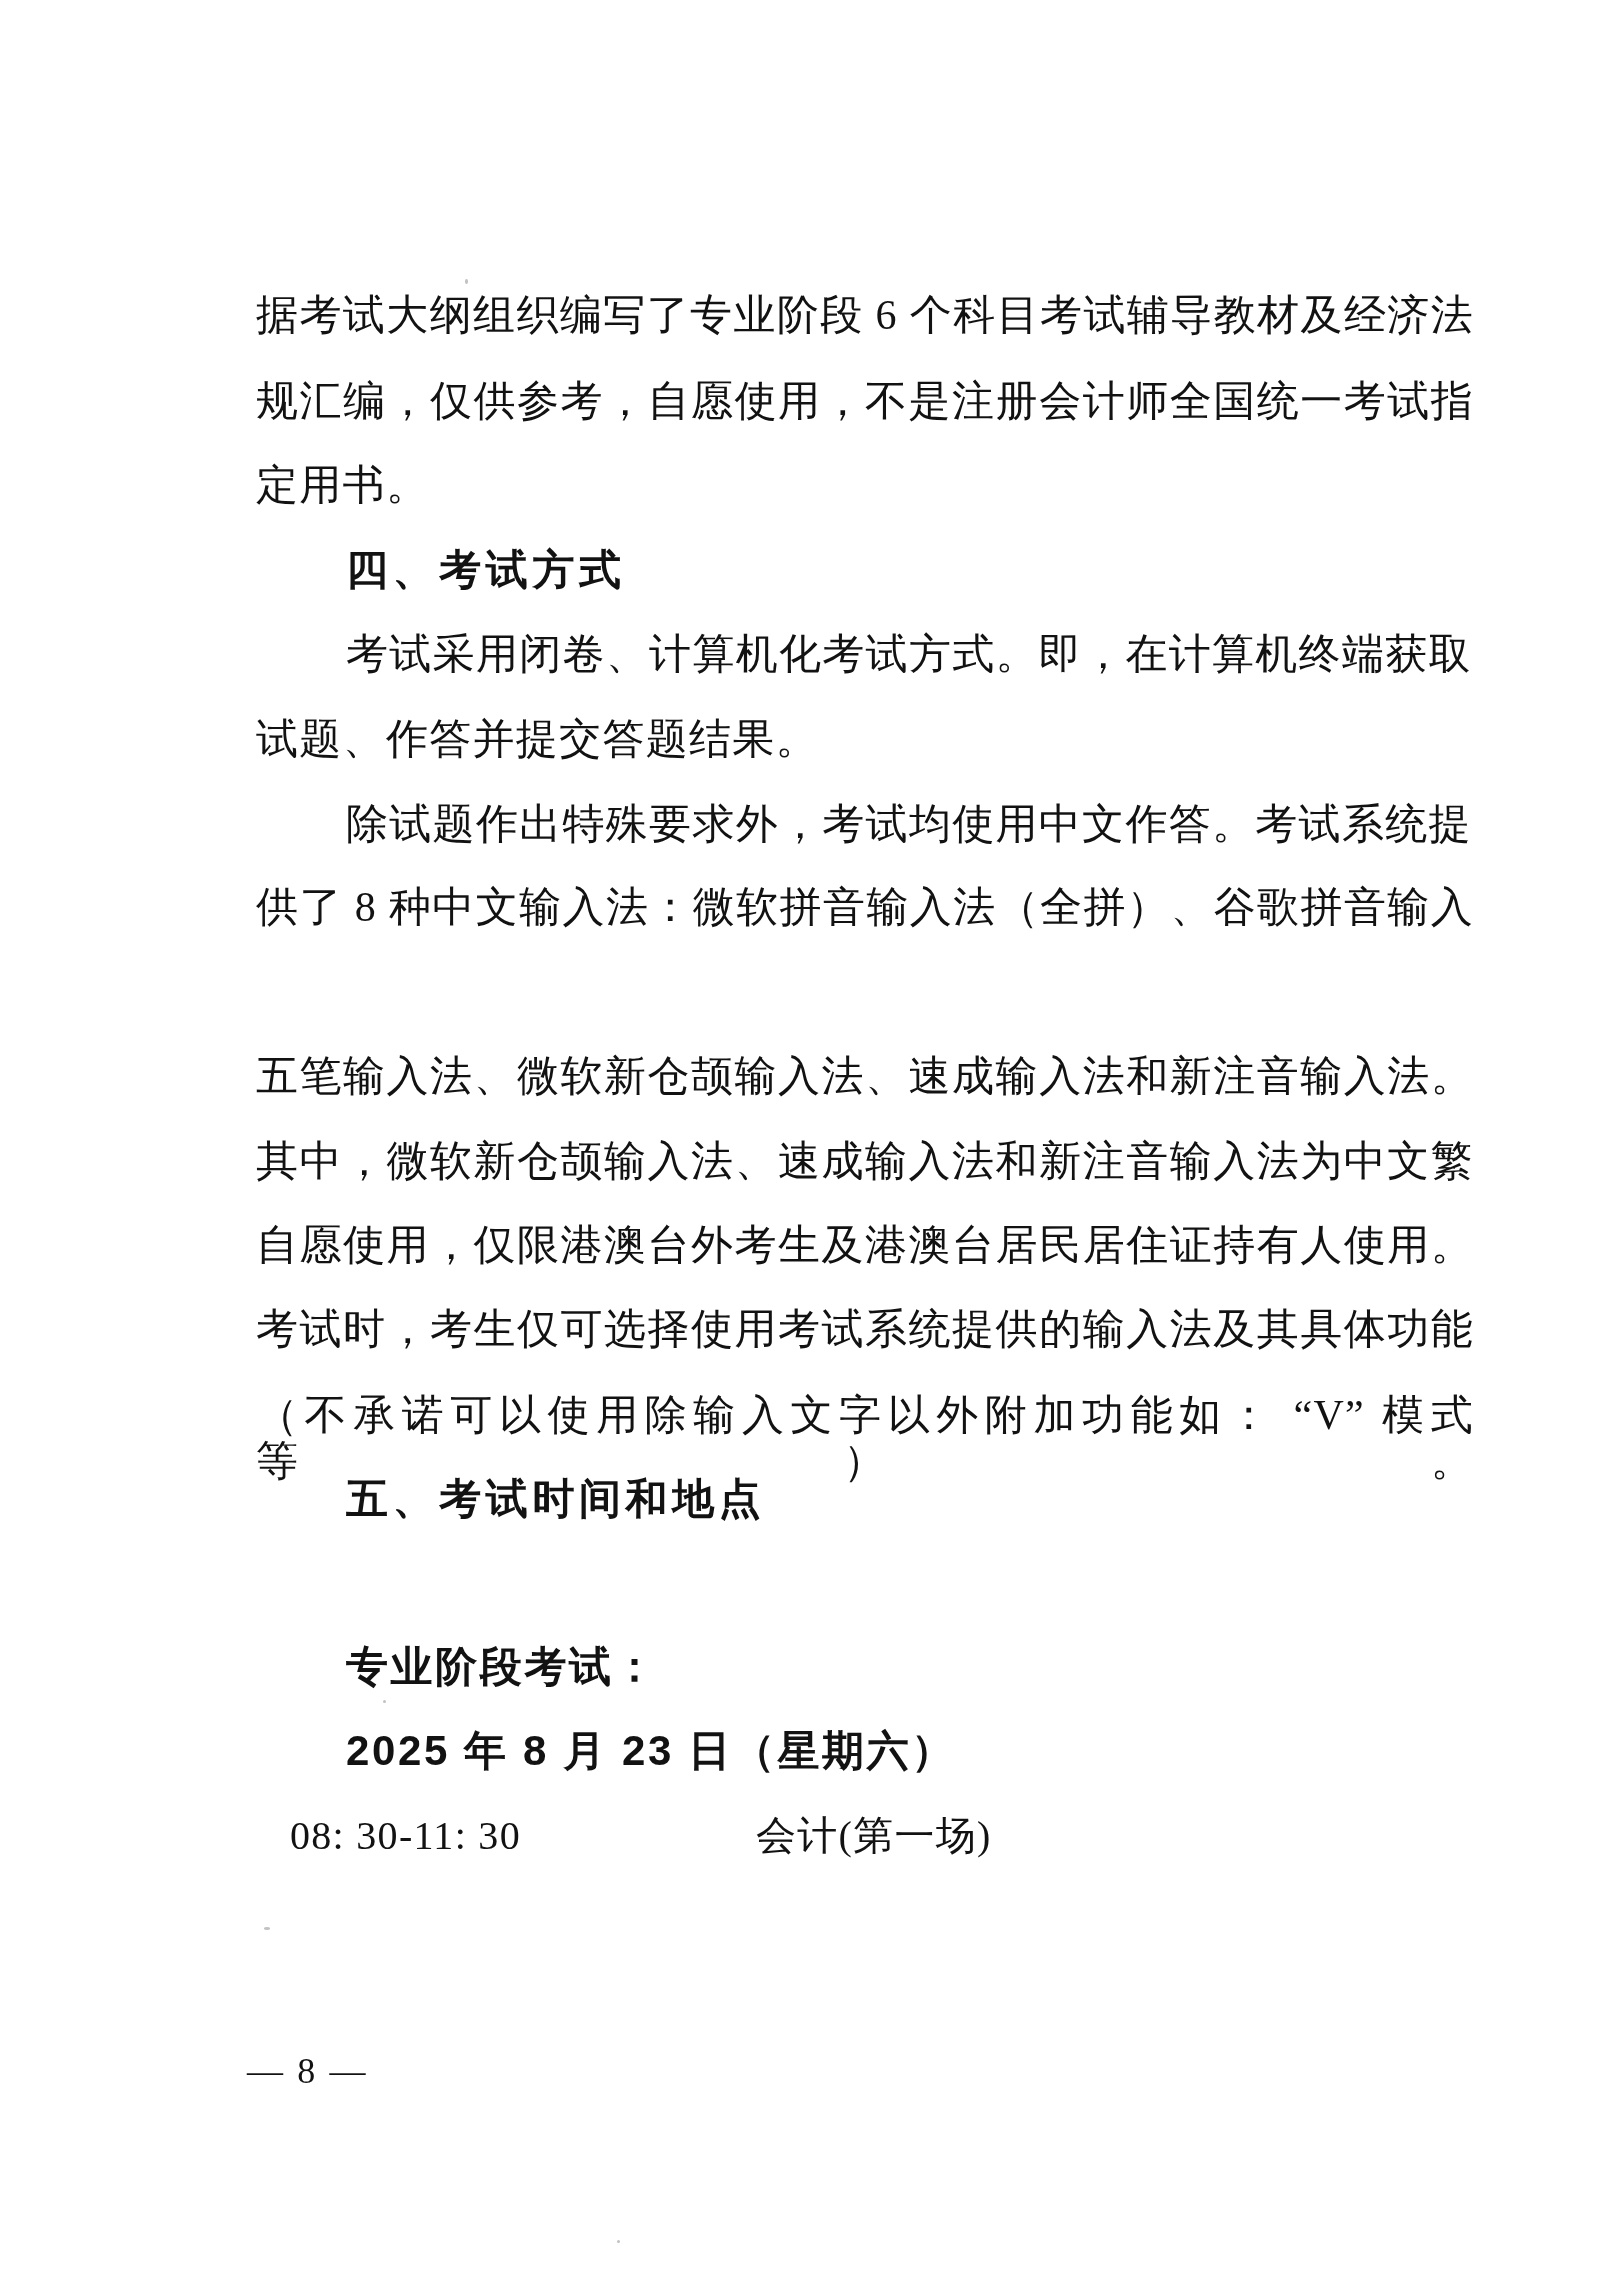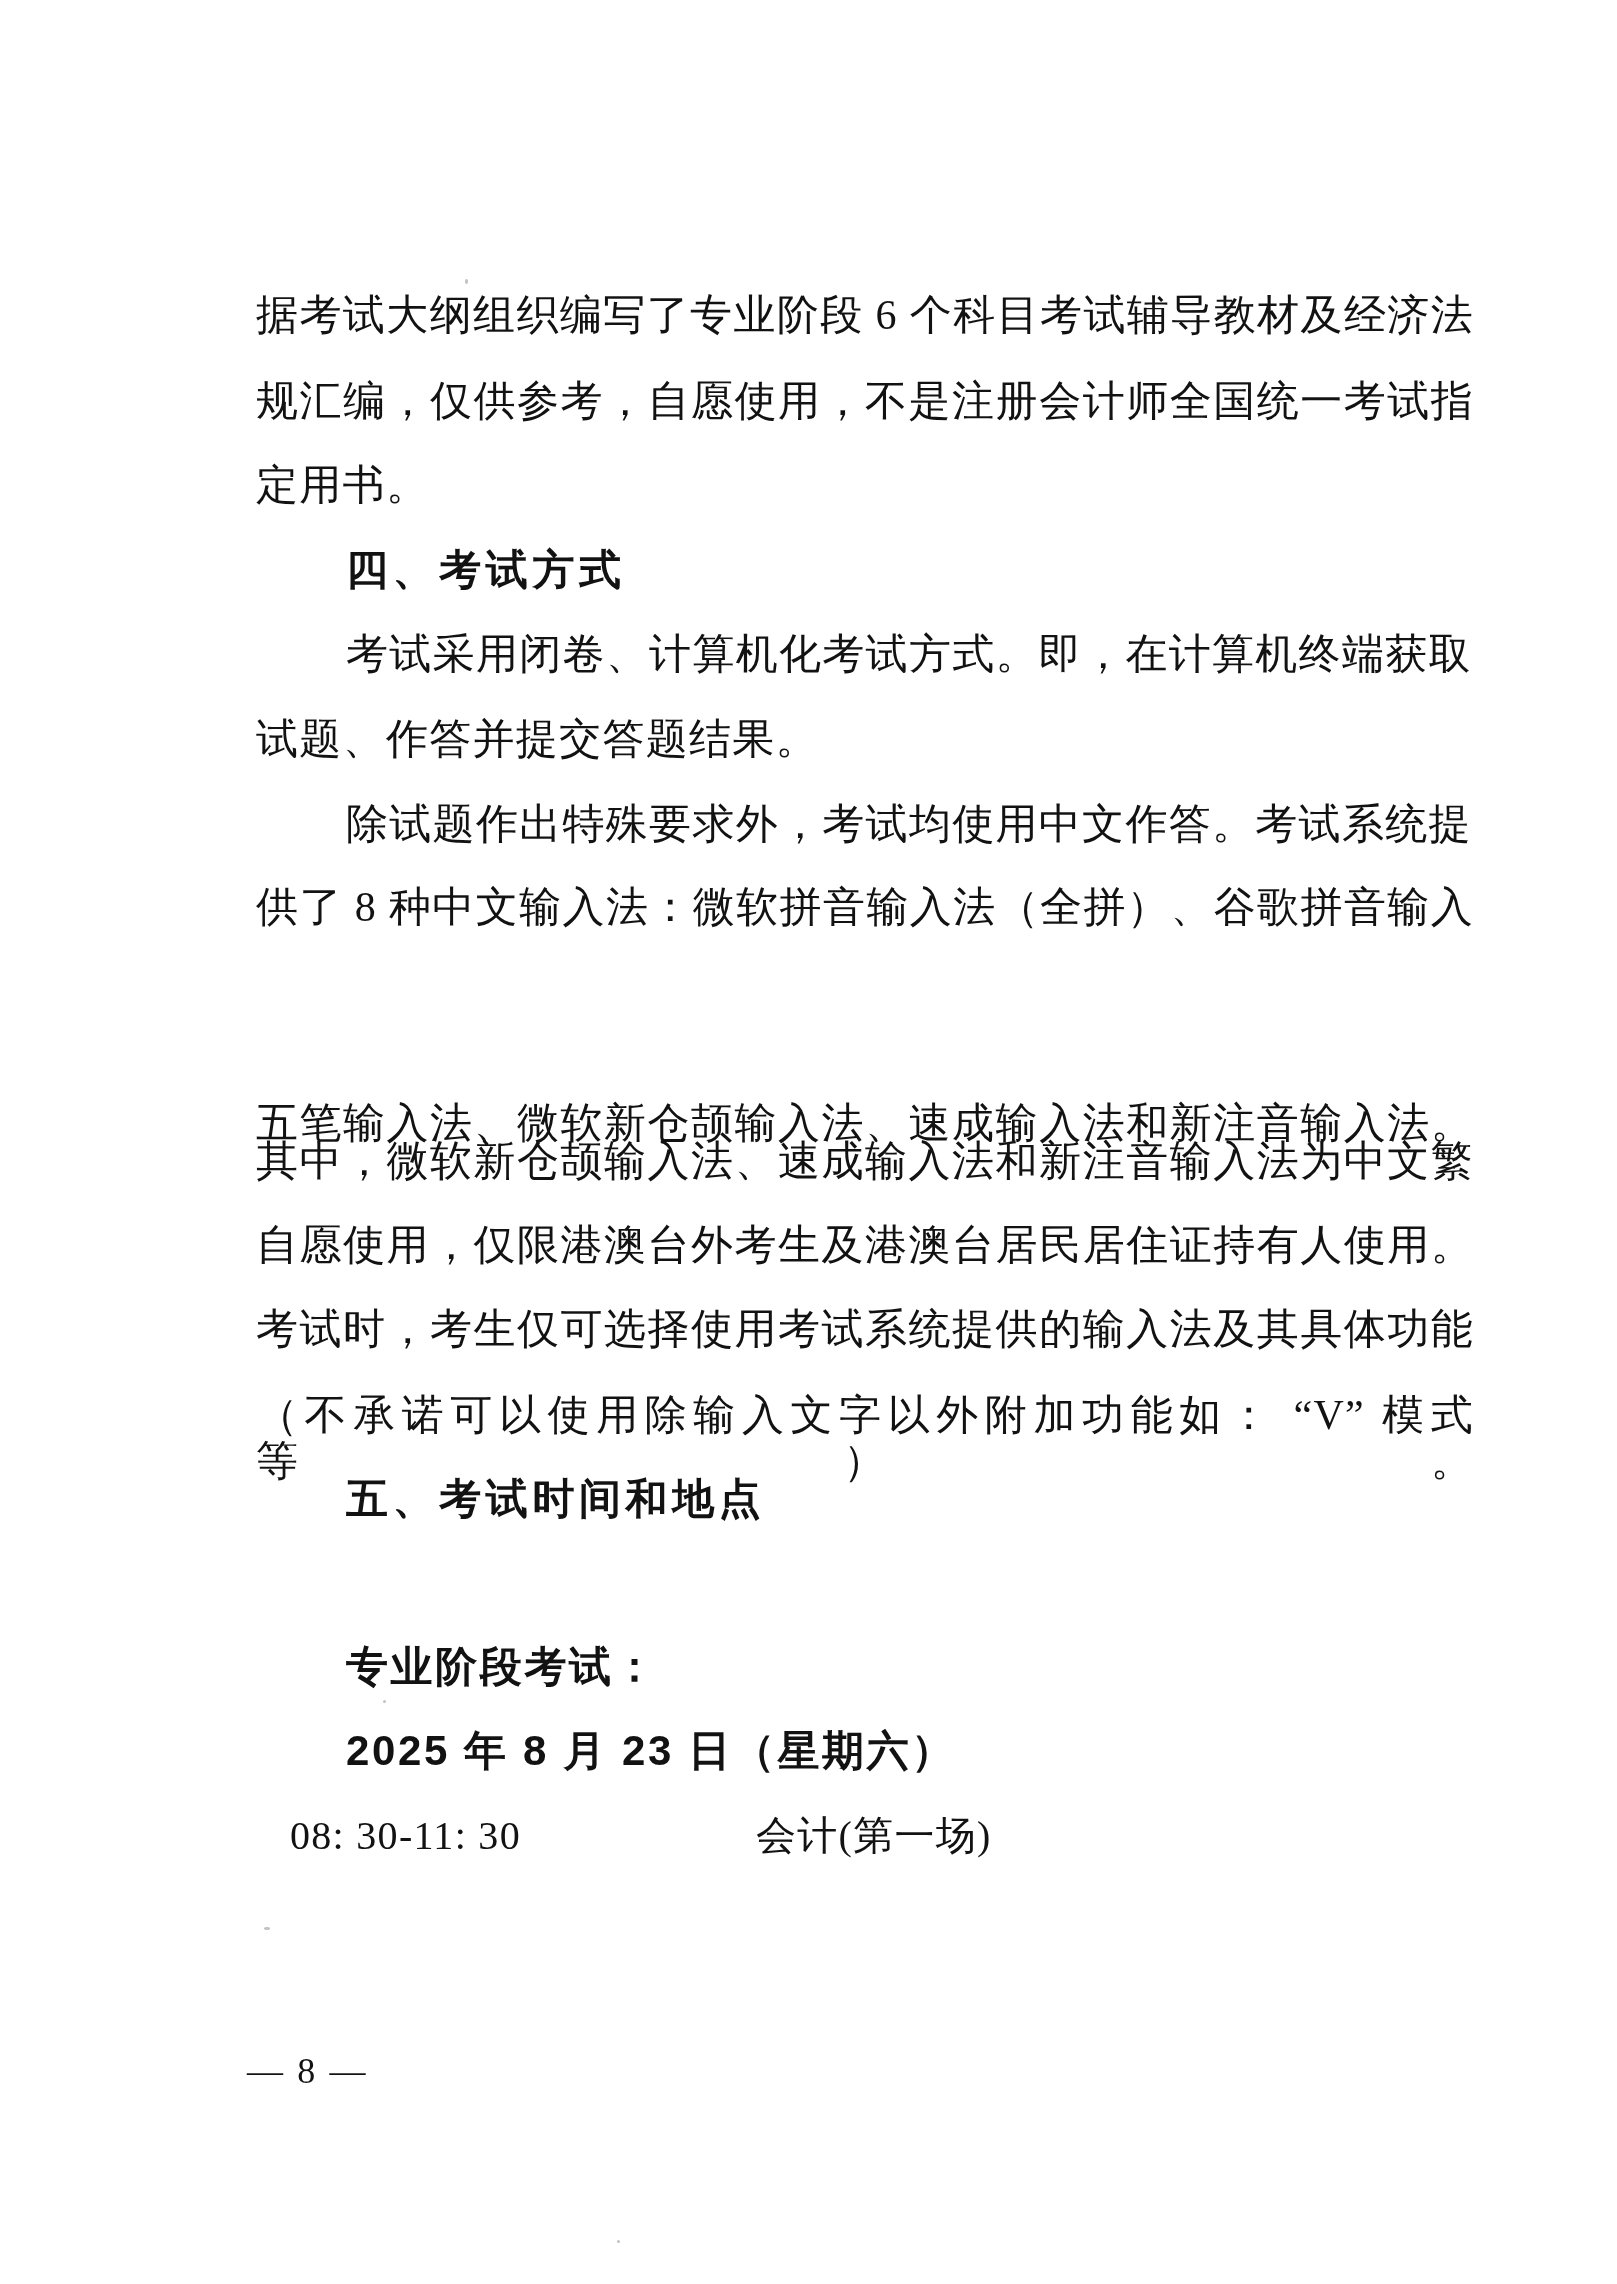--- a/index.html
+++ b/index.html
@@ -80,21 +80,21 @@
   <div class="line nowrap" style="top:462px">定用书。</div>
   <div class="line justify" style="top:378px">规汇编，仅供参考，自愿使用，不是注册会计师全国统一考试指</div>
 
   <div class="line heading indent" style="top:547px">四、考试方式</div>
 
   <div class="line nowrap indent" style="top:631px">考试采用闭卷、计算机化考试方式。即，在计算机终端获取</div>
   <div class="line nowrap" style="top:716px">试题、作答并提交答题结果。</div>
 
   <div class="line nowrap indent" style="top:801px">除试题作出特殊要求外，考试均使用中文作答。考试系统提</div>
   <div class="line justify" style="top:884px">供了 8 种中文输入法：微软拼音输入法（全拼）、谷歌拼音输入</div>
-  <div class="line justify" style="top:1100px">五笔输入法、微软新仓颉输入法、速成输入法和新注音输入法。</div>
+  <div class="line justify" style="top:1053px">五笔输入法、微软新仓颉输入法、速成输入法和新注音输入法。</div>
   <div class="line justify" style="top:1138px">其中，微软新仓颉输入法、速成输入法和新注音输入法为中文繁</div>
   <div class="line justify" style="top:1222px">自愿使用，仅限港澳台外考生及港澳台居民居住证持有人使用。</div>
   <div class="line justify" style="top:1306px">考试时，考生仅可选择使用考试系统提供的输入法及其具体功能</div>
   <div class="line justify" style="top:1392px">（不承诺可以使用除输入文字以外附加功能如： “V” 模式等）。</div>
 
   <div class="line heading indent" style="top:1476px">五、考试时间和地点</div>
 
 
   <div class="line subbold indent" style="top:1644px">专业阶段考试：</div>
 

